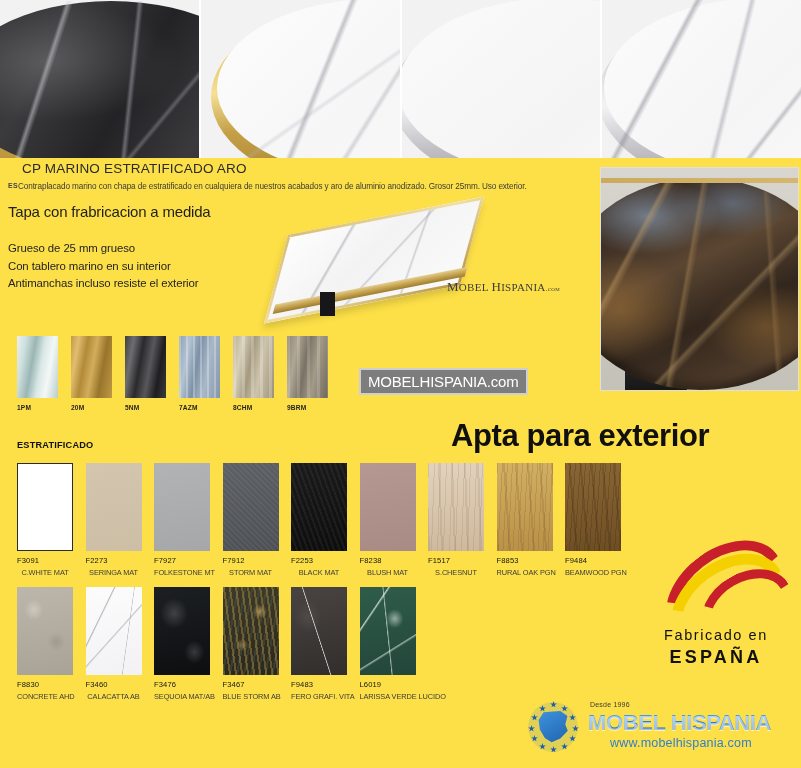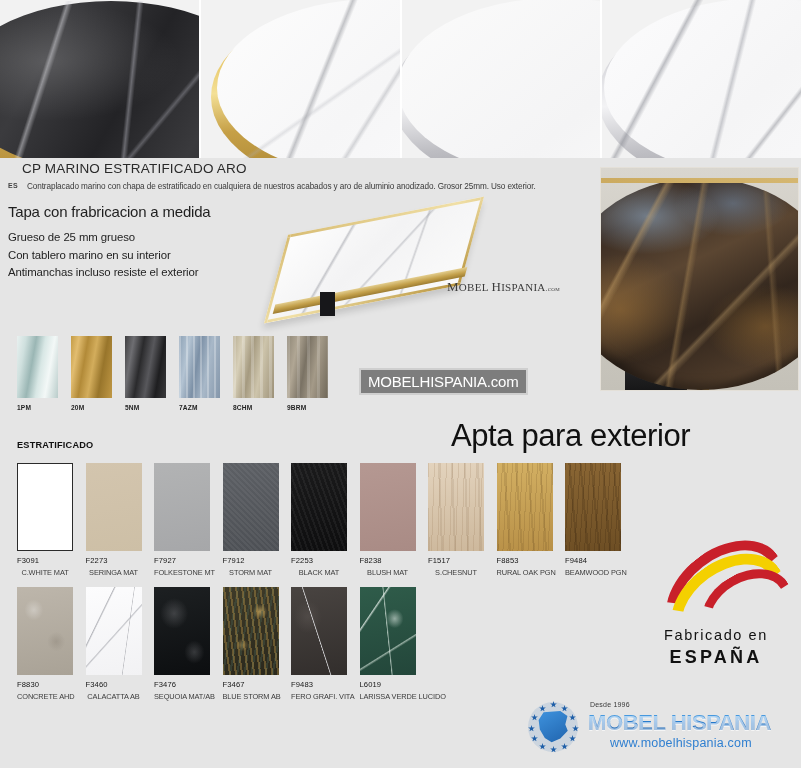--- a/index.html
+++ b/index.html
@@ -1,18 +1,18 @@
 <!DOCTYPE html>
 <html><head>
 <meta charset="utf-8">
 <style>
   html,body{margin:0;padding:0;background:#fff;}
   body{width:801px;height:768px;position:relative;overflow:hidden;
        font-family:"Liberation Sans",sans-serif;color:#1a1a1a;}
-  .page{position:absolute;inset:0;background:#e5e5e5;}
+  .page{position:absolute;inset:0;background:#fde047;}
 
   
   .strip{position:absolute;left:0;top:0;width:801px;height:158px;display:flex;gap:2px;background:#fff;}
   .pane{position:relative;flex:1 1 0;overflow:hidden;background:#f2f2f2;}
 
   .tabletop{position:absolute;border-radius:50%;}
 
   
   .p1 .rim{left:-54px;top:4px;width:330px;height:185px;
      background:linear-gradient(175deg,#b79039 0%,#e8c86a 28%,#f6e39c 44%,#c9a24a 62%,#9d7a2b 100%);
@@ -53,26 +53,26 @@
   .p4 .top::after{content:"";position:absolute;inset:0;
      background:
       linear-gradient(118deg,transparent 22%,rgba(140,142,150,.55) 23%,transparent 24.4%),
       linear-gradient(104deg,transparent 40%,rgba(155,157,165,.5) 41%,transparent 42.2%),
       linear-gradient(128deg,transparent 58%,rgba(130,132,140,.45) 59%,transparent 60%),
       linear-gradient(92deg,transparent 72%,rgba(150,152,160,.4) 73%,transparent 74%);}
 
   
   .title{position:absolute;left:22px;top:161px;font-size:13.5px;letter-spacing:.2px;
          color:#2a2a2a;white-space:nowrap;}
-  .esrow{position:absolute;left:8px;top:182px;width:760px;display:flex;gap:9px;align-items:flex-start;}
+  .esrow{position:absolute;left:8px;top:182px;width:760px;display:flex;align-items:flex-start;}
   .esflag{font-size:7px;font-weight:bold;color:#444;letter-spacing:.3px;}
   .esdesc{font-size:8.2px;color:#3a3a3a;letter-spacing:-.1px;white-space:nowrap;}
 
   .bullets{position:absolute;left:8px;top:203px;width:260px;}
-  .b-head{font-size:15px;color:#1f1f1f;margin:0 0 11px 0;letter-spacing:-.2px;}
+  .b-head{font-size:15px;color:#1f1f1f;margin:0 0 22px 0;letter-spacing:-.2px;}
   .b-item{font-size:11.4px;color:#232323;margin:0 0 5.5px 0;letter-spacing:-.1px;white-space:nowrap;}
   .b-item b{font-weight:normal;}
 
   
   .minitable{position:absolute;left:258px;top:208px;width:250px;height:105px;text-align:right;}
   .mt-top{position:absolute;left:18px;top:10px;width:190px;height:78px;
      transform:skewY(-11deg) skewX(-16deg);
      background:linear-gradient(135deg,#fdfdfd 0%,#f3f3f4 45%,#fafafa 100%);
      border:3px solid transparent;
      border-image:linear-gradient(150deg,#d8bd74,#f0dfa6,#b9953f) 1;
@@ -136,21 +136,21 @@
   .sw8CHM{background:
       repeating-linear-gradient(90deg,rgba(255,255,255,.22) 0 3px,transparent 3px 9px),
       linear-gradient(100deg,#b8ad92 0%,#d7cfb8 20%,#a59a80 42%,#cdc4ab 64%,#9c9178 100%);}
   .sw9BRM{background:
       repeating-linear-gradient(90deg,rgba(255,255,255,.16) 0 3px,transparent 3px 10px),
       linear-gradient(100deg,#8e8676 0%,#b0a694 22%,#7a7264 44%,#a49a88 66%,#6f6758 100%);}
 
   
   .wm{position:absolute;left:359px;top:368px;padding:3px 7px;background:#7d7d7d;
       border:2px solid #cfcfcf;color:#fff;font-size:15px;letter-spacing:-.2px;white-space:nowrap;}
-  .slogan{position:absolute;left:451px;top:418px;font-size:31px;font-weight:normal;
+  .slogan{position:absolute;left:451px;top:418px;font-size:31px;font-weight:bold;
       color:#101010;letter-spacing:-.4px;white-space:nowrap;}
 
   
   .lam-head{position:absolute;left:17px;top:440px;font-size:9.2px;font-weight:bold;
       letter-spacing:.2px;color:#111;}
   .lam-grid{position:absolute;left:17px;top:463px;}
   .lam-row{display:flex;gap:12.5px;margin-bottom:10px;}
   .lam-item{width:56px;}
   .lam-sw{width:56px;height:88px;}
   .lam-code{margin-top:5px;font-size:7.6px;font-weight:normal;color:#151515;letter-spacing:.1px;}

